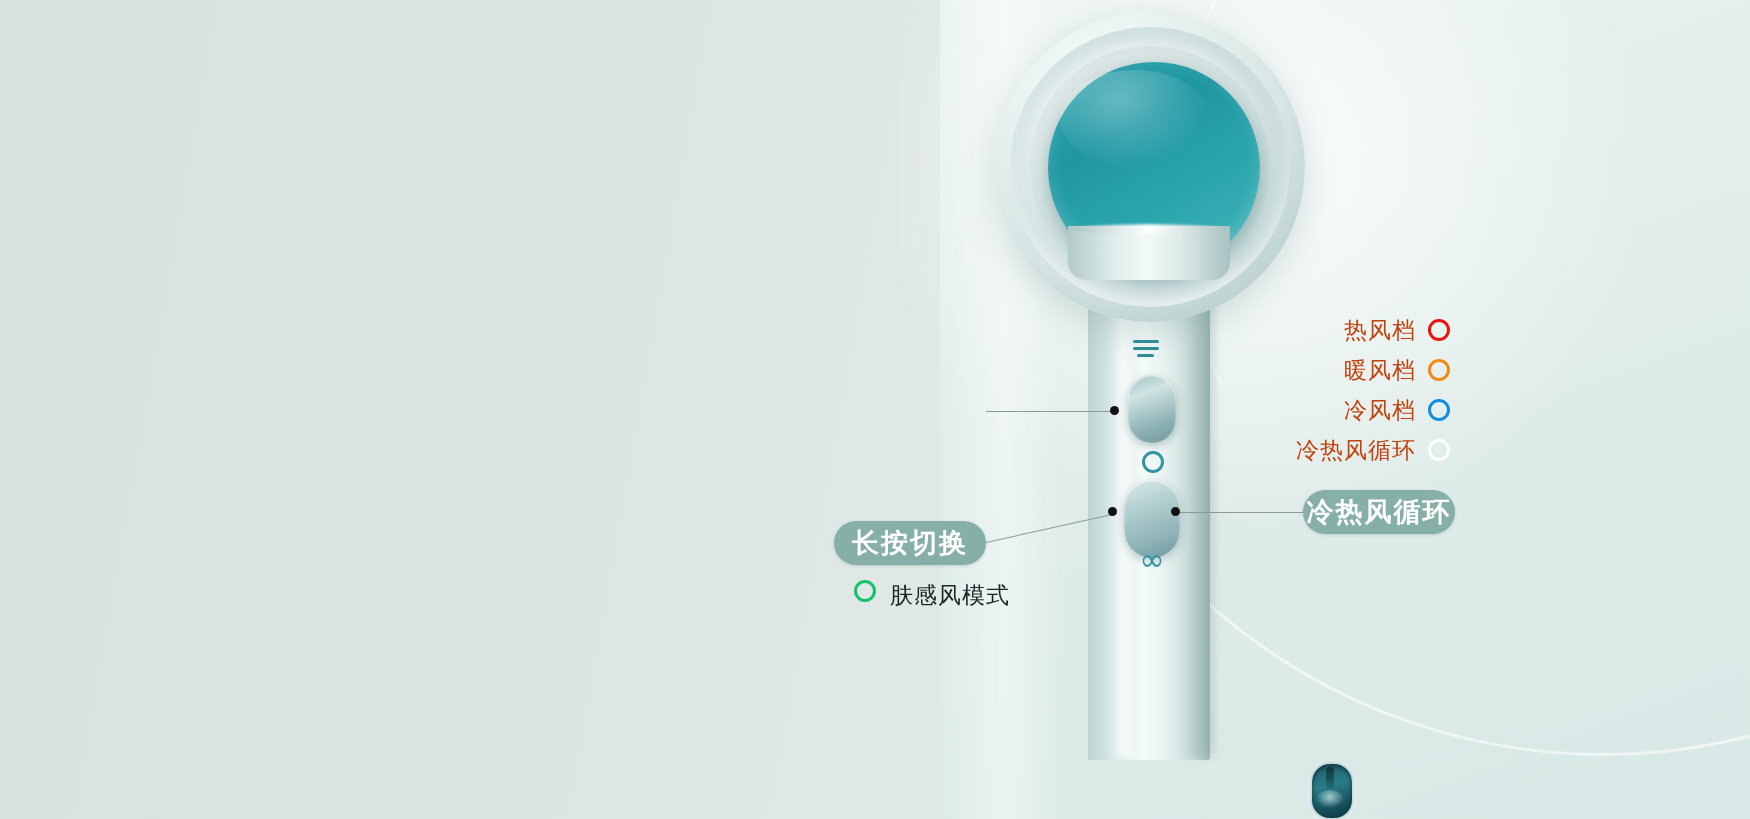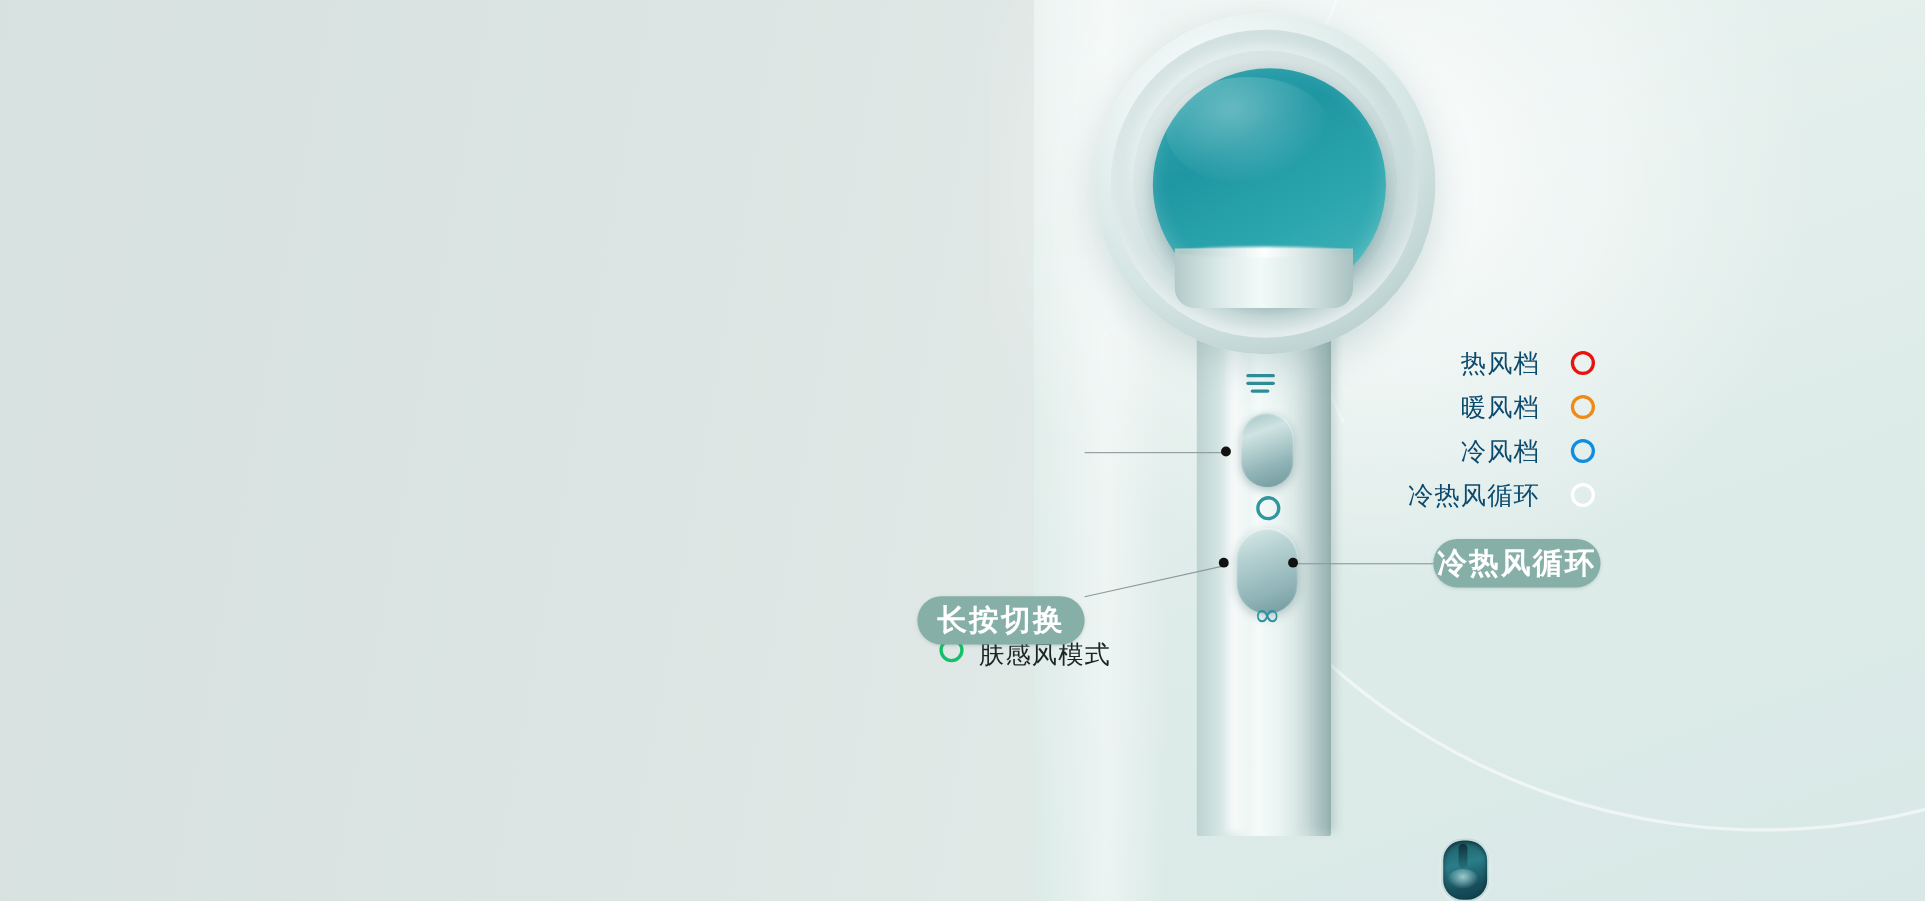--- a/index.html
+++ b/index.html
@@ -141,21 +141,21 @@
   }
 
   
   .pill{
     position:absolute;display:flex;align-items:center;justify-content:center;
     height:44px;border-radius:22px;background:#86afa7;
     color:#ffffff;font-size:27px;font-weight:bold;letter-spacing:2px;
     box-shadow:0 1px 3px rgba(90,120,115,.25);
   }
   #pill-speed{left:834px;top:389px;width:152px;}
-  #pill-long{left:834px;top:542px;width:152px;}
+  #pill-long{left:834px;top:521px;width:152px;}
   #pill-short{left:1303px;top:490px;width:152px;}
 
   .lead{position:absolute;background:#8a9a99;height:1px;}
   #lead-speed{left:986px;top:411px;width:128px;}
   #lead-short{left:1175px;top:512px;width:128px;}
   .lead-diag{position:absolute;height:1px;background:#8a9a99;transform-origin:left center;}
   #lead-long{left:986px;top:542px;width:134px;transform:rotate(-12.5deg);}
 
   .dot{position:absolute;width:9px;height:9px;border-radius:50%;background:#111;}
   #dot-speed{left:1110px;top:406px;}
@@ -165,21 +165,21 @@
   
   #legend-speed{position:absolute;left:860px;top:295px;}
   .lg-row{display:flex;align-items:center;height:40px;}
   .dash{display:inline-block;margin-right:14px;width:24px;}
   .dash i{display:block;height:3px;border-radius:2px;background:#17a899;}
   .dash i+i{margin-top:6px;}
   .lg-label{font-size:23px;color:#1c2426;letter-spacing:1px;}
 
   #legend-heat{position:absolute;left:1240px;top:310px;width:210px;text-align:right;}
   .heat-row{display:flex;align-items:center;justify-content:flex-end;height:40px;}
-  .heat-label{font-size:23px;color:#0c4a6e;letter-spacing:1px;margin-right:28px;}
+  .heat-label{font-size:23px;color:#c2410c;letter-spacing:1px;margin-right:12px;}
   .ring{width:22px;height:22px;border-radius:50%;border:3px solid #888;box-sizing:border-box;flex:none;}
 
   #legend-skin{position:absolute;left:854px;top:580px;display:flex;align-items:flex-start;}
   #legend-skin .ring{margin-right:14px;}
 </style>
 </head>
 <body>
 
 <div id="stage">
 

